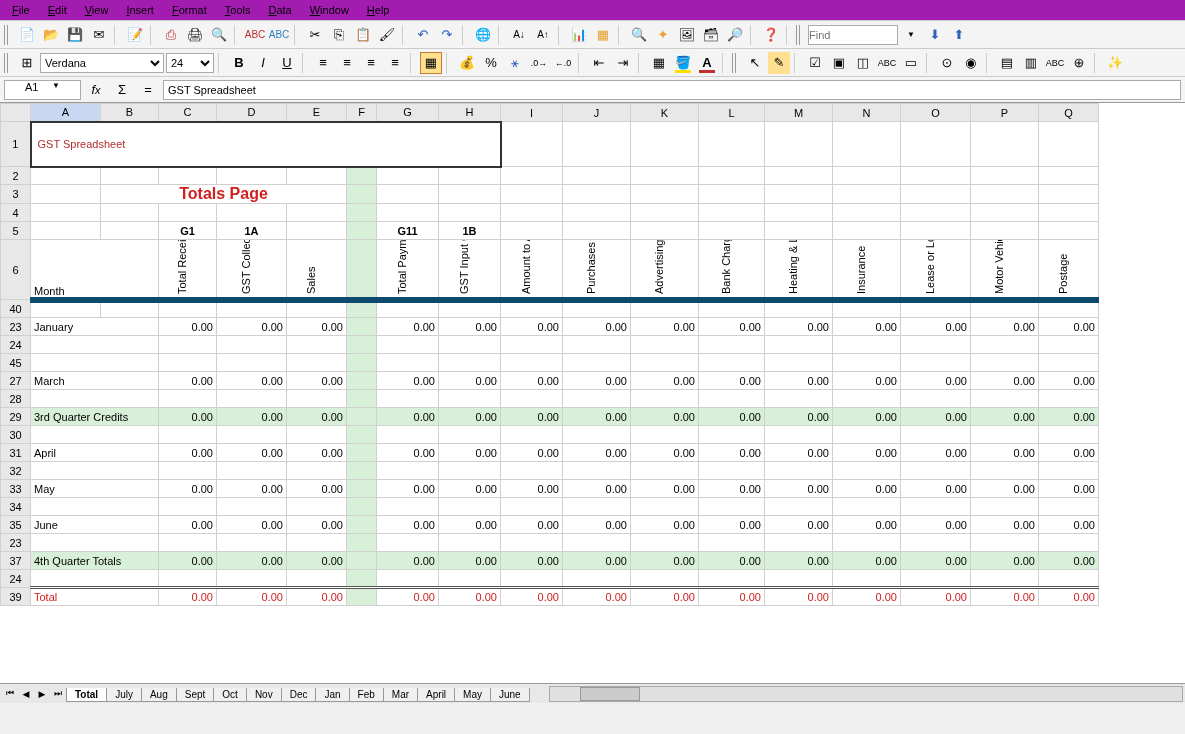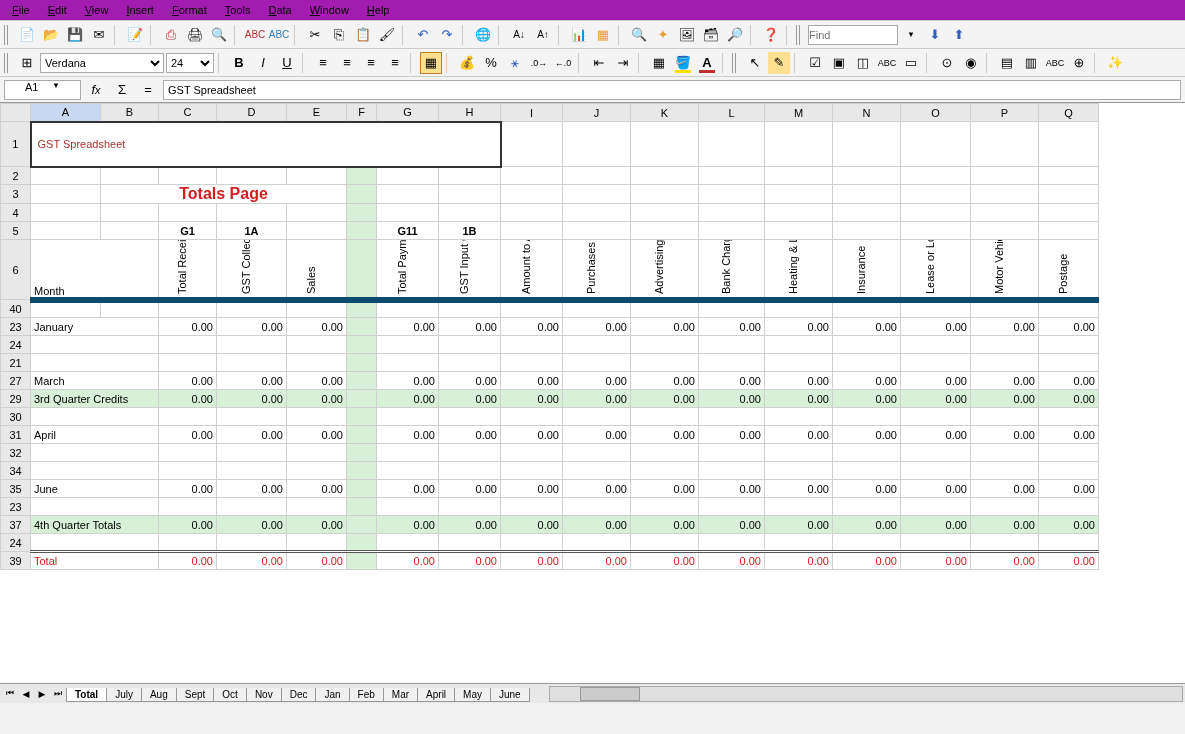--- a/index.html
+++ b/index.html
@@ -373,21 +373,21 @@
           <td class="num "></td>
           <td class="num "></td>
           <td class="num "></td>
           <td class="num "></td>
           <td class="num "></td>
           <td class="num "></td>
           <td class="num "></td>
           <td class="num "></td>
         </tr>
         <tr class="r-data">
-          <th class="rowhdr">21</th>
+          <th class="rowhdr">45</th>
           <td colspan="2"></td>
           <td class="num "></td>
           <td class="num "></td>
           <td class="num "></td>
           <td class="num greencol"></td>
           <td class="num "></td>
           <td class="num "></td>
           <td class="num "></td>
           <td class="num "></td>
           <td class="num "></td>
@@ -409,20 +409,39 @@
           <td class="num ">0.00</td>
           <td class="num ">0.00</td>
           <td class="num ">0.00</td>
           <td class="num ">0.00</td>
           <td class="num ">0.00</td>
           <td class="num ">0.00</td>
           <td class="num ">0.00</td>
           <td class="num ">0.00</td>
           <td class="num ">0.00</td>
           <td class="num ">0.00</td>
+        </tr>
+        <tr class="r-data">
+          <th class="rowhdr">28</th>
+          <td colspan="2"></td>
+          <td class="num "></td>
+          <td class="num "></td>
+          <td class="num "></td>
+          <td class="num greencol"></td>
+          <td class="num "></td>
+          <td class="num "></td>
+          <td class="num "></td>
+          <td class="num "></td>
+          <td class="num "></td>
+          <td class="num "></td>
+          <td class="num "></td>
+          <td class="num "></td>
+          <td class="num "></td>
+          <td class="num "></td>
+          <td class="num "></td>
         </tr>
         <tr class="r-data greenrow">
           <th class="rowhdr">29</th>
           <td colspan="2">3rd Quarter Credits</td>
           <td class="num ">0.00</td>
           <td class="num ">0.00</td>
           <td class="num ">0.00</td>
           <td class="num "></td>
           <td class="num ">0.00</td>
           <td class="num ">0.00</td>
@@ -485,20 +504,39 @@
           <td class="num "></td>
           <td class="num "></td>
           <td class="num "></td>
           <td class="num "></td>
           <td class="num "></td>
           <td class="num "></td>
           <td class="num "></td>
           <td class="num "></td>
           <td class="num "></td>
           <td class="num "></td>
+        </tr>
+        <tr class="r-data">
+          <th class="rowhdr">33</th>
+          <td colspan="2">May</td>
+          <td class="num ">0.00</td>
+          <td class="num ">0.00</td>
+          <td class="num ">0.00</td>
+          <td class="num greencol"></td>
+          <td class="num ">0.00</td>
+          <td class="num ">0.00</td>
+          <td class="num ">0.00</td>
+          <td class="num ">0.00</td>
+          <td class="num ">0.00</td>
+          <td class="num ">0.00</td>
+          <td class="num ">0.00</td>
+          <td class="num ">0.00</td>
+          <td class="num ">0.00</td>
+          <td class="num ">0.00</td>
+          <td class="num ">0.00</td>
         </tr>
         <tr class="r-data">
           <th class="rowhdr">34</th>
           <td colspan="2"></td>
           <td class="num "></td>
           <td class="num "></td>
           <td class="num "></td>
           <td class="num greencol"></td>
           <td class="num "></td>
           <td class="num "></td>

